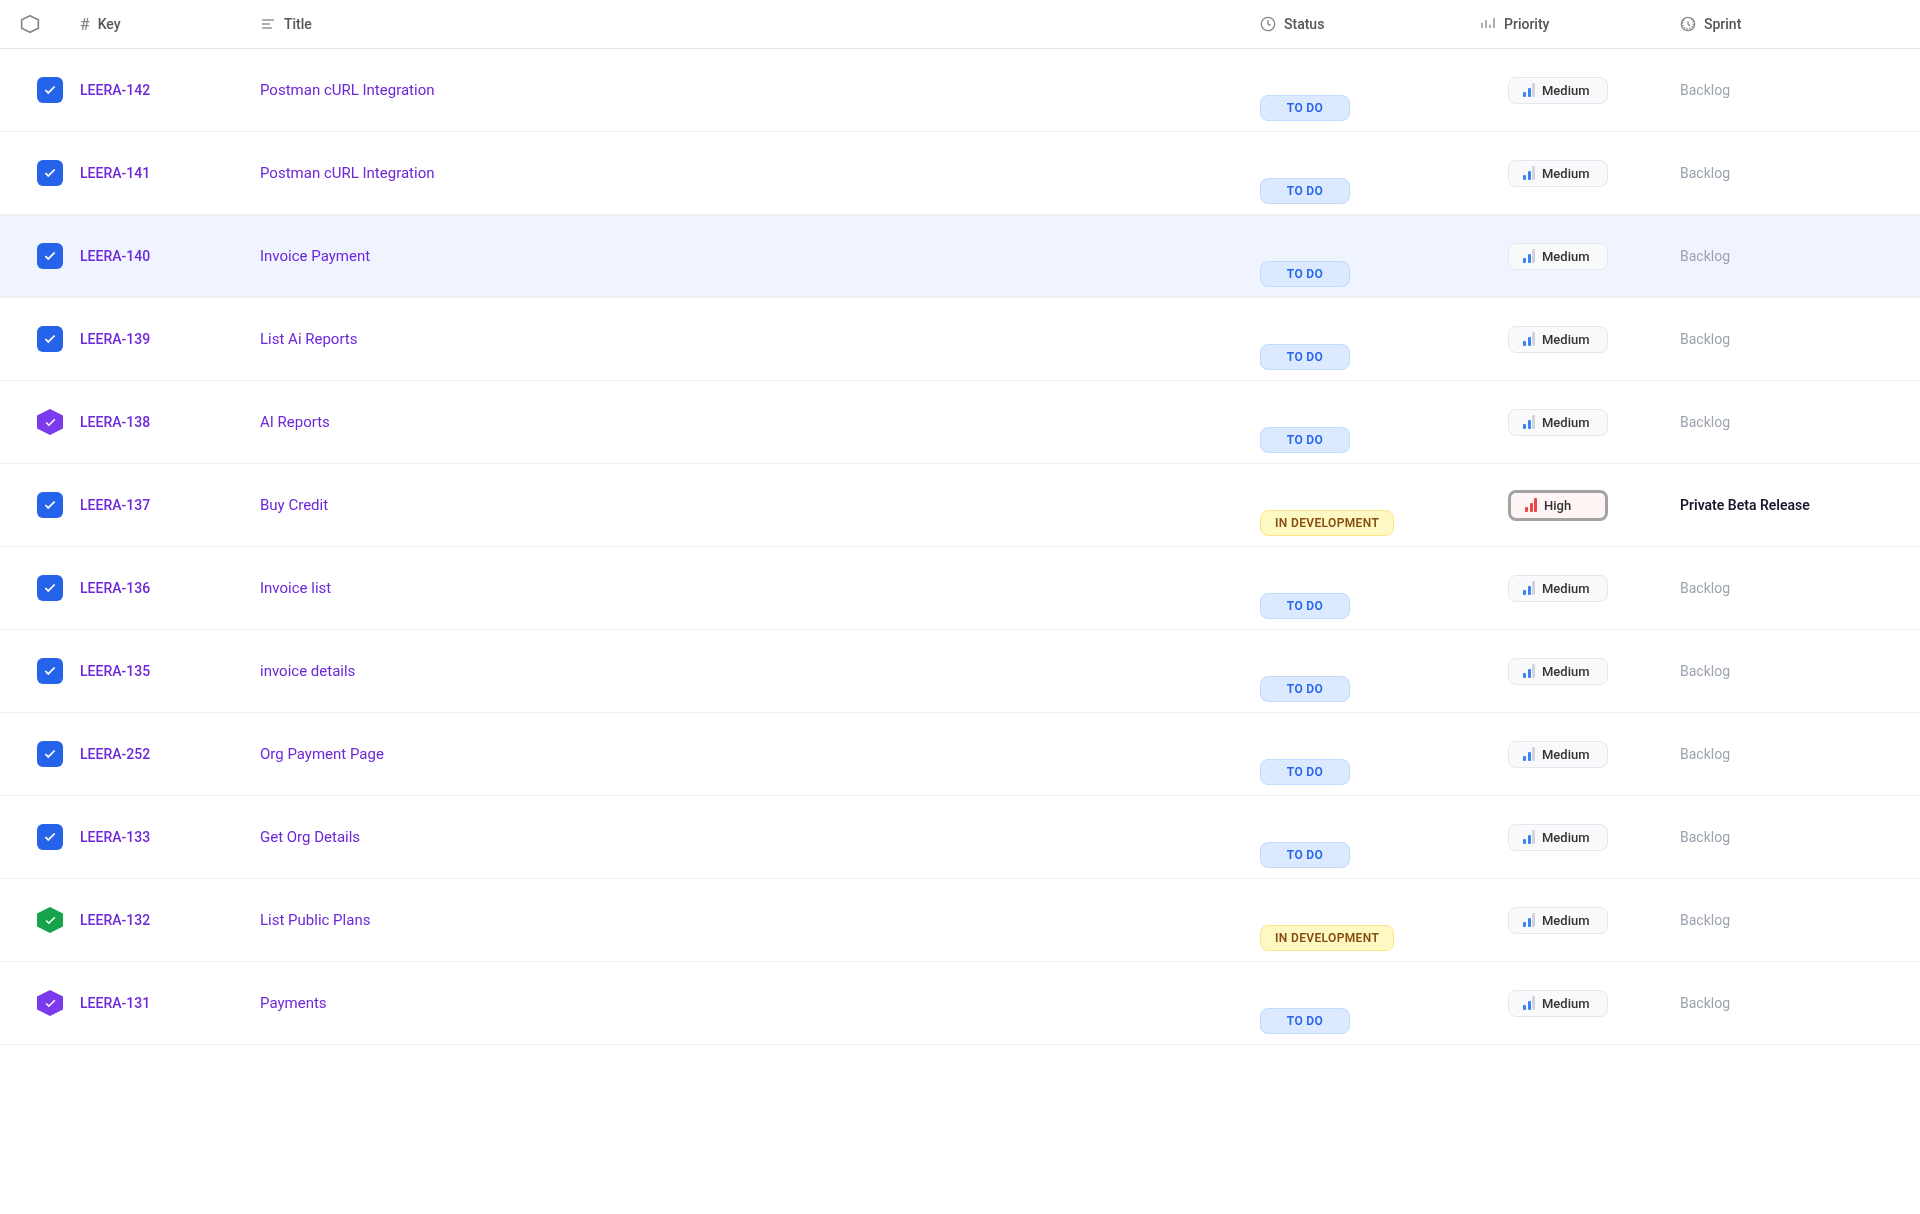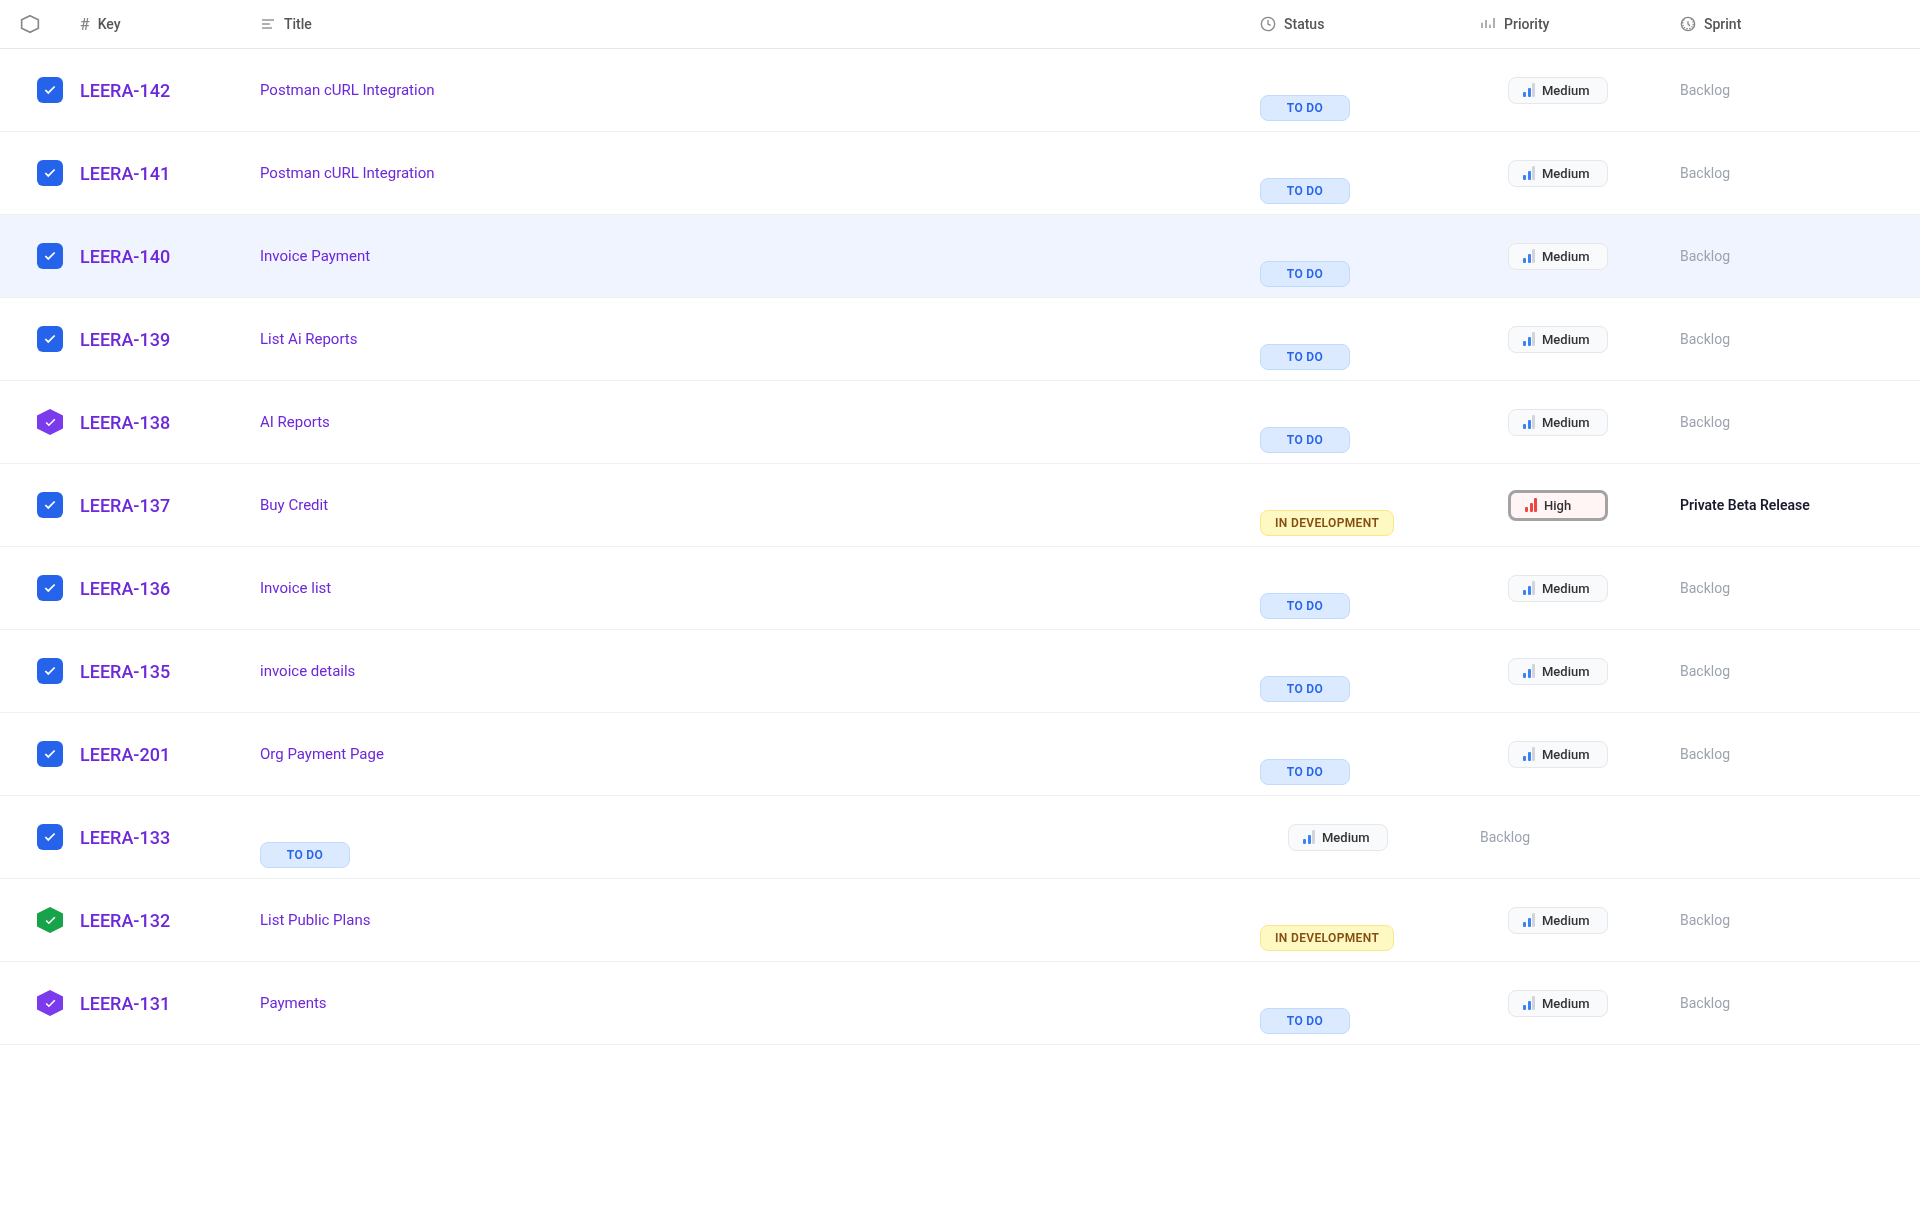--- a/index.html
+++ b/index.html
@@ -64,21 +64,21 @@
     }
     .check-blue {
       background: #2563eb;
       color: white;
       font-size: 13px;
     }
     .key-cell a {
       color: #6d28d9;
       text-decoration: none;
       font-weight: 500;
-      font-size: 18px;
+      font-size: 14px;
       margin-top: 38px;
     }
     .title-cell {
       font-size: 15px;
       color: #6d28d9;
     }
     .status-cell {
       display: flex;
       align-items: center;
     }
@@ -418,21 +418,21 @@
   </div>
       <div class="table-row">
     <div class="row-check">
           <div class="check-icon check-blue">
       <svg width="14" height="14" viewBox="0 0 24 24" fill="none" stroke="white" stroke-width="3">
               <polyline points="20 6 9 17 4 12"></polyline>
             </svg>
     </div>
         </div>
     <div class="key-cell">
-      <a href="#">LEERA-201</a>
+      <a href="#">LEERA-252</a>
     </div>
     <div class="title-cell">Org Payment Page</div>
     <div class="status-cell">
       <span class="status-badge status-todo">TO DO</span>
     </div>
     <div class="priority-cell">
       <span class="priority-badge">
         <span class="bar-icon bar-medium">
           <span></span>
               <span></span>
@@ -447,20 +447,21 @@
     <div class="row-check">
           <div class="check-icon check-blue">
       <svg width="14" height="14" viewBox="0 0 24 24" fill="none" stroke="white" stroke-width="3">
               <polyline points="20 6 9 17 4 12"></polyline>
             </svg>
     </div>
         </div>
     <div class="key-cell">
       <a href="#">LEERA-133</a>
     </div>
+    <div class="title-cell">Get Org Details</div>
     <div class="status-cell">
       <span class="status-badge status-todo">TO DO</span>
     </div>
     <div class="priority-cell">
       <span class="priority-badge">
         <span class="bar-icon bar-medium">
           <span></span>
               <span></span>
               <span></span>
         </span>

